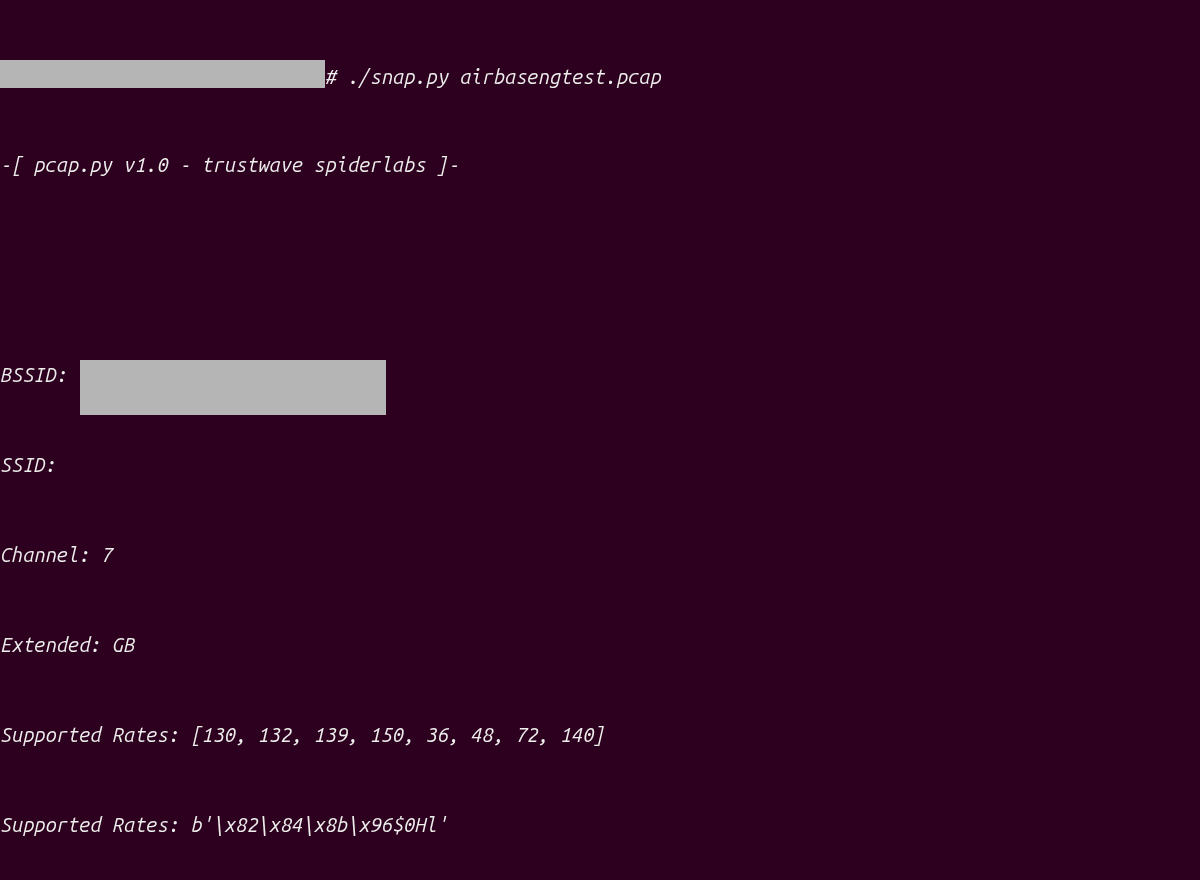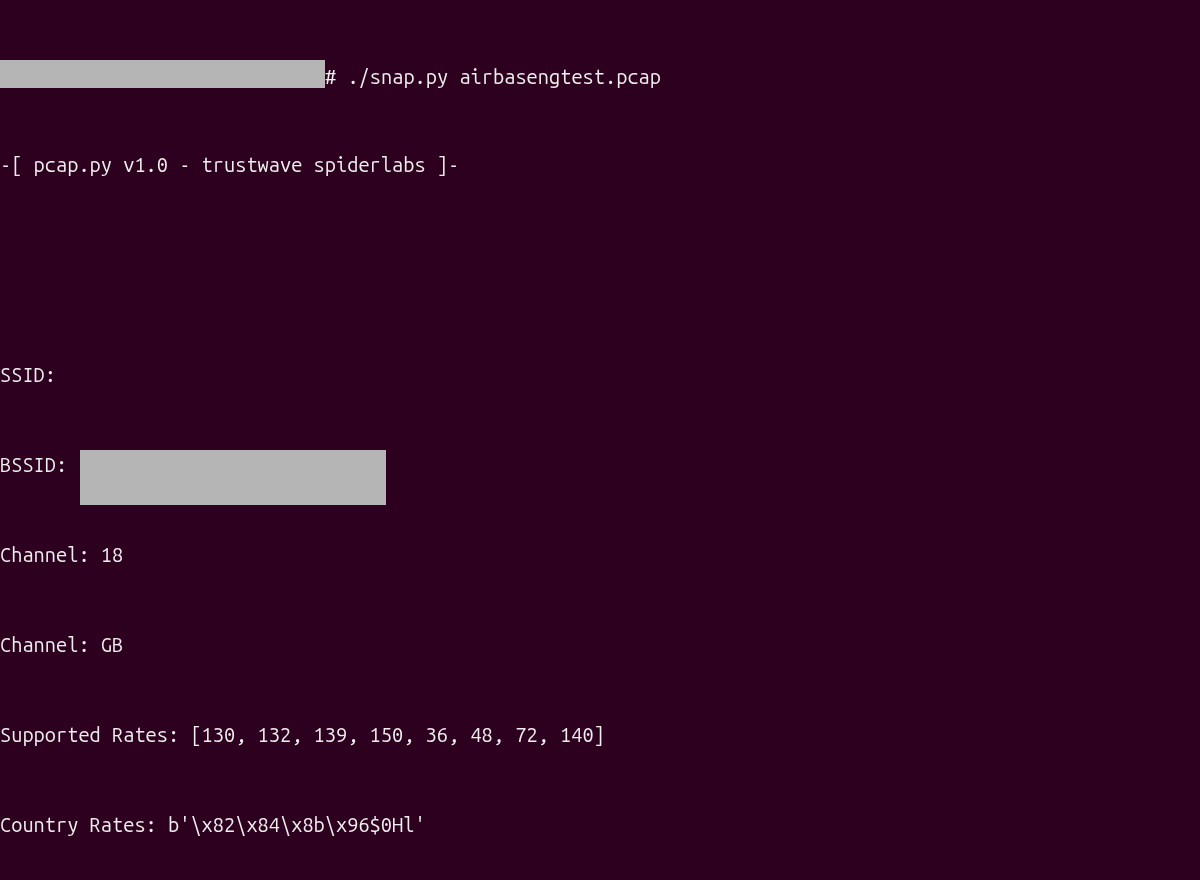--- a/index.html
+++ b/index.html
@@ -20,20 +20,21 @@
     }
     .terminal {
       white-space: pre;
       position: relative;
     }
     .line {
       display: block;
       white-space: pre;
       position: relative;
       height: 30px;
+      font-style: italic;
     }
     .redaction {
       display: inline-block;
       background-color: #b5b5b5;
       vertical-align: middle;
     }
     .prompt-redaction {
       width: 325px;
       height: 28px;
       vertical-align: text-bottom;
@@ -50,26 +51,26 @@
     }
   </style>
 </head>
 <body>
 
 <div class="terminal">
   <div class="line"><span class="redaction prompt-redaction"></span><span class="txt"># ./snap.py airbasengtest.pcap</span></div>
   <div class="line"><span class="txt">-[ pcap.py v1.0 - trustwave spiderlabs ]-</span></div>
   <div class="line"></div>
 
+  <div class="line"><span class="txt">BSSID:</span><span class="redaction bssid-redaction-1"></span></div>
   <div class="line"><span class="txt">SSID:</span></div>
-  <div class="line"><span class="txt">BSSID:</span><span class="redaction bssid-redaction-1"></span></div>
-  <div class="line"><span class="txt">Channel: 18</span></div>
-  <div class="line"><span class="txt">Channel: GB</span></div>
+  <div class="line"><span class="txt">Channel: 7</span></div>
+  <div class="line"><span class="txt">Extended: GB</span></div>
   <div class="line"><span class="txt">Supported Rates: [130, 132, 139, 150, 36, 48, 72, 140]</span></div>
-  <div class="line"><span class="txt">Country Rates: b'\x82\x84\x8b\x96$0Hl'</span></div>
+  <div class="line"><span class="txt">Supported Rates: b'\x82\x84\x8b\x96$0Hl'</span></div>
   
   
   
   
   
   
 
   
   
   

